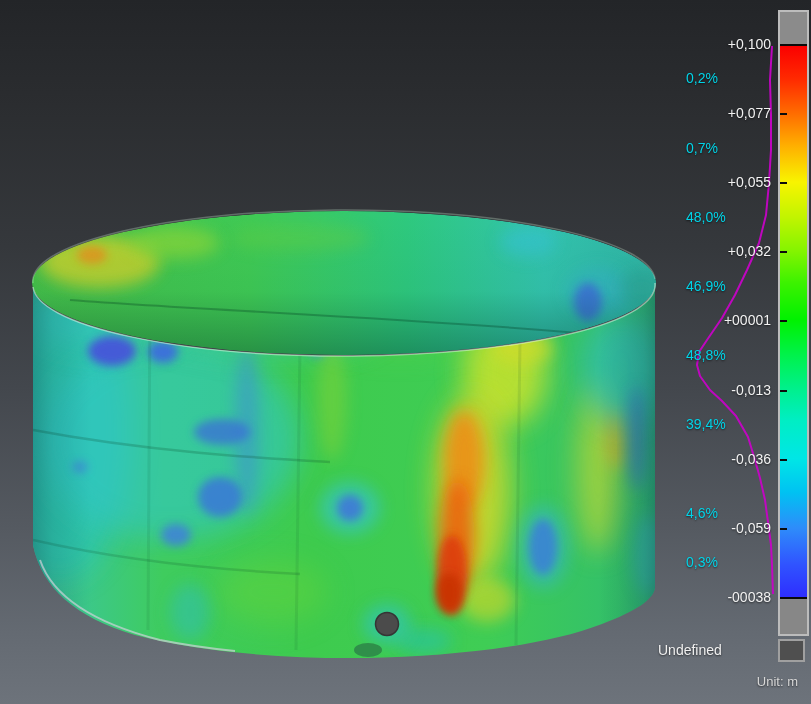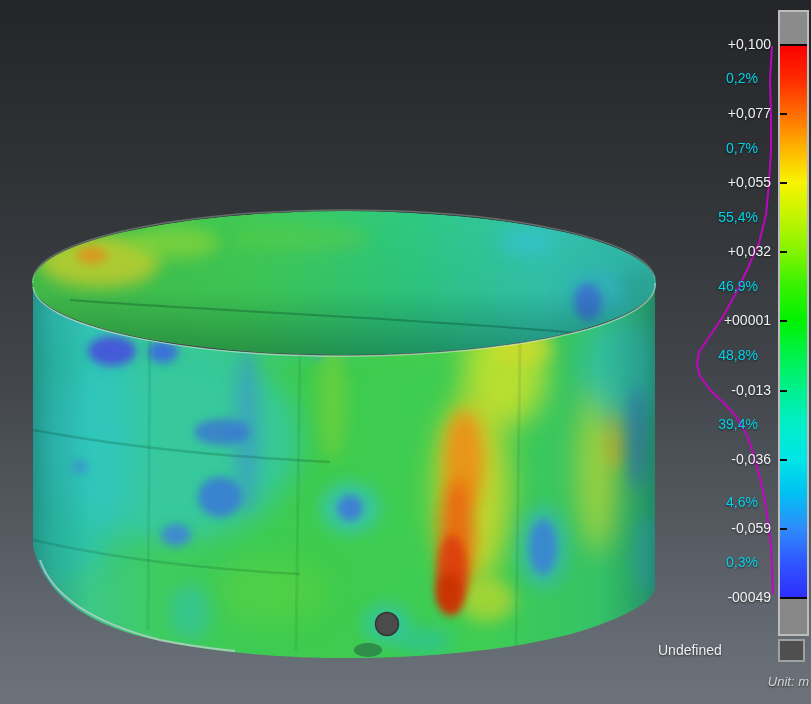--- a/index.html
+++ b/index.html
@@ -17,23 +17,23 @@
       #fb0000 0%, #ff2a00 6%, #ff6c00 12.2%, #ffae00 18%, #f8f400 24.7%,
       #c2f400 31%, #84f400 37.2%, #3cf200 43%, #00f200 49.7%, #00f24a 56%,
       #00f08e 62.4%, #00eec4 68%, #00e6e6 74.9%, #00c2f2 81%, #2e8cfa 87.5%,
       #3054ff 94%, #2e2eff 100%);}
   .cap-bottom{height:35px;background:#878787;}
   .tick{position:absolute;left:0;width:7px;height:2px;background:#0c0c0c;}
 
   .lbl{position:absolute;height:18px;line-height:18px;font-size:14px;
     text-shadow:0 1px 2px rgba(0,0,0,.6);white-space:nowrap;}
   .val{right:40px;width:72px;text-align:right;color:#f2f2f2;}
-  .pct{right:53px;width:72px;text-align:right;color:#00d4e8;}
+  .pct{right:53px;width:72px;text-align:left;color:#00d4e8;}
   .undef{right:43px;width:110px;text-align:left;color:#f0f0f0;top:641px;}
-  .unit{right:2px;width:110px;text-align:right;color:#d8d8d8;top:673px;font-size:13px;font-style:italic;}
+  .unit{right:13px;width:110px;text-align:right;color:#d8d8d8;top:673px;font-size:13px;}
   .swatch{position:absolute;left:778px;top:639px;width:23px;height:19px;
     border:2px solid #a0a0a0;background:#4f4f4f;}
 </style>
 </head>
 <body>
 
 <div class="stage">
 
   <svg class="scene" width="811" height="704" viewBox="0 0 811 704">
     <defs>
@@ -193,28 +193,28 @@
   </div>
 
   <div class="lbl val" style="top:35px">+0,100</div>
   <div class="lbl val" style="top:104px">+0,077</div>
   <div class="lbl val" style="top:173px">+0,055</div>
   <div class="lbl val" style="top:242px">+0,032</div>
   <div class="lbl val" style="top:311px">+00001</div>
   <div class="lbl val" style="top:381px">-0,013</div>
   <div class="lbl val" style="top:450px">-0,036</div>
   <div class="lbl val" style="top:519px">-0,059</div>
-  <div class="lbl val" style="top:588px">-00049</div>
+  <div class="lbl val" style="top:588px">-00038</div>
 
   <div class="lbl pct" style="top:69px">0,2%</div>
   <div class="lbl pct" style="top:139px">0,7%</div>
-  <div class="lbl pct" style="top:208px">55,4%</div>
+  <div class="lbl pct" style="top:208px">48,0%</div>
   <div class="lbl pct" style="top:277px">46,9%</div>
   <div class="lbl pct" style="top:346px">48,8%</div>
   <div class="lbl pct" style="top:415px">39,4%</div>
-  <div class="lbl pct" style="top:493px">4,6%</div>
+  <div class="lbl pct" style="top:504px">4,6%</div>
   <div class="lbl pct" style="top:553px">0,3%</div>
 
   <div class="lbl undef">Undefined</div>
   <div class="swatch"></div>
   <div class="lbl unit">Unit: m</div>
 
 </div>
 
 </body></html>

